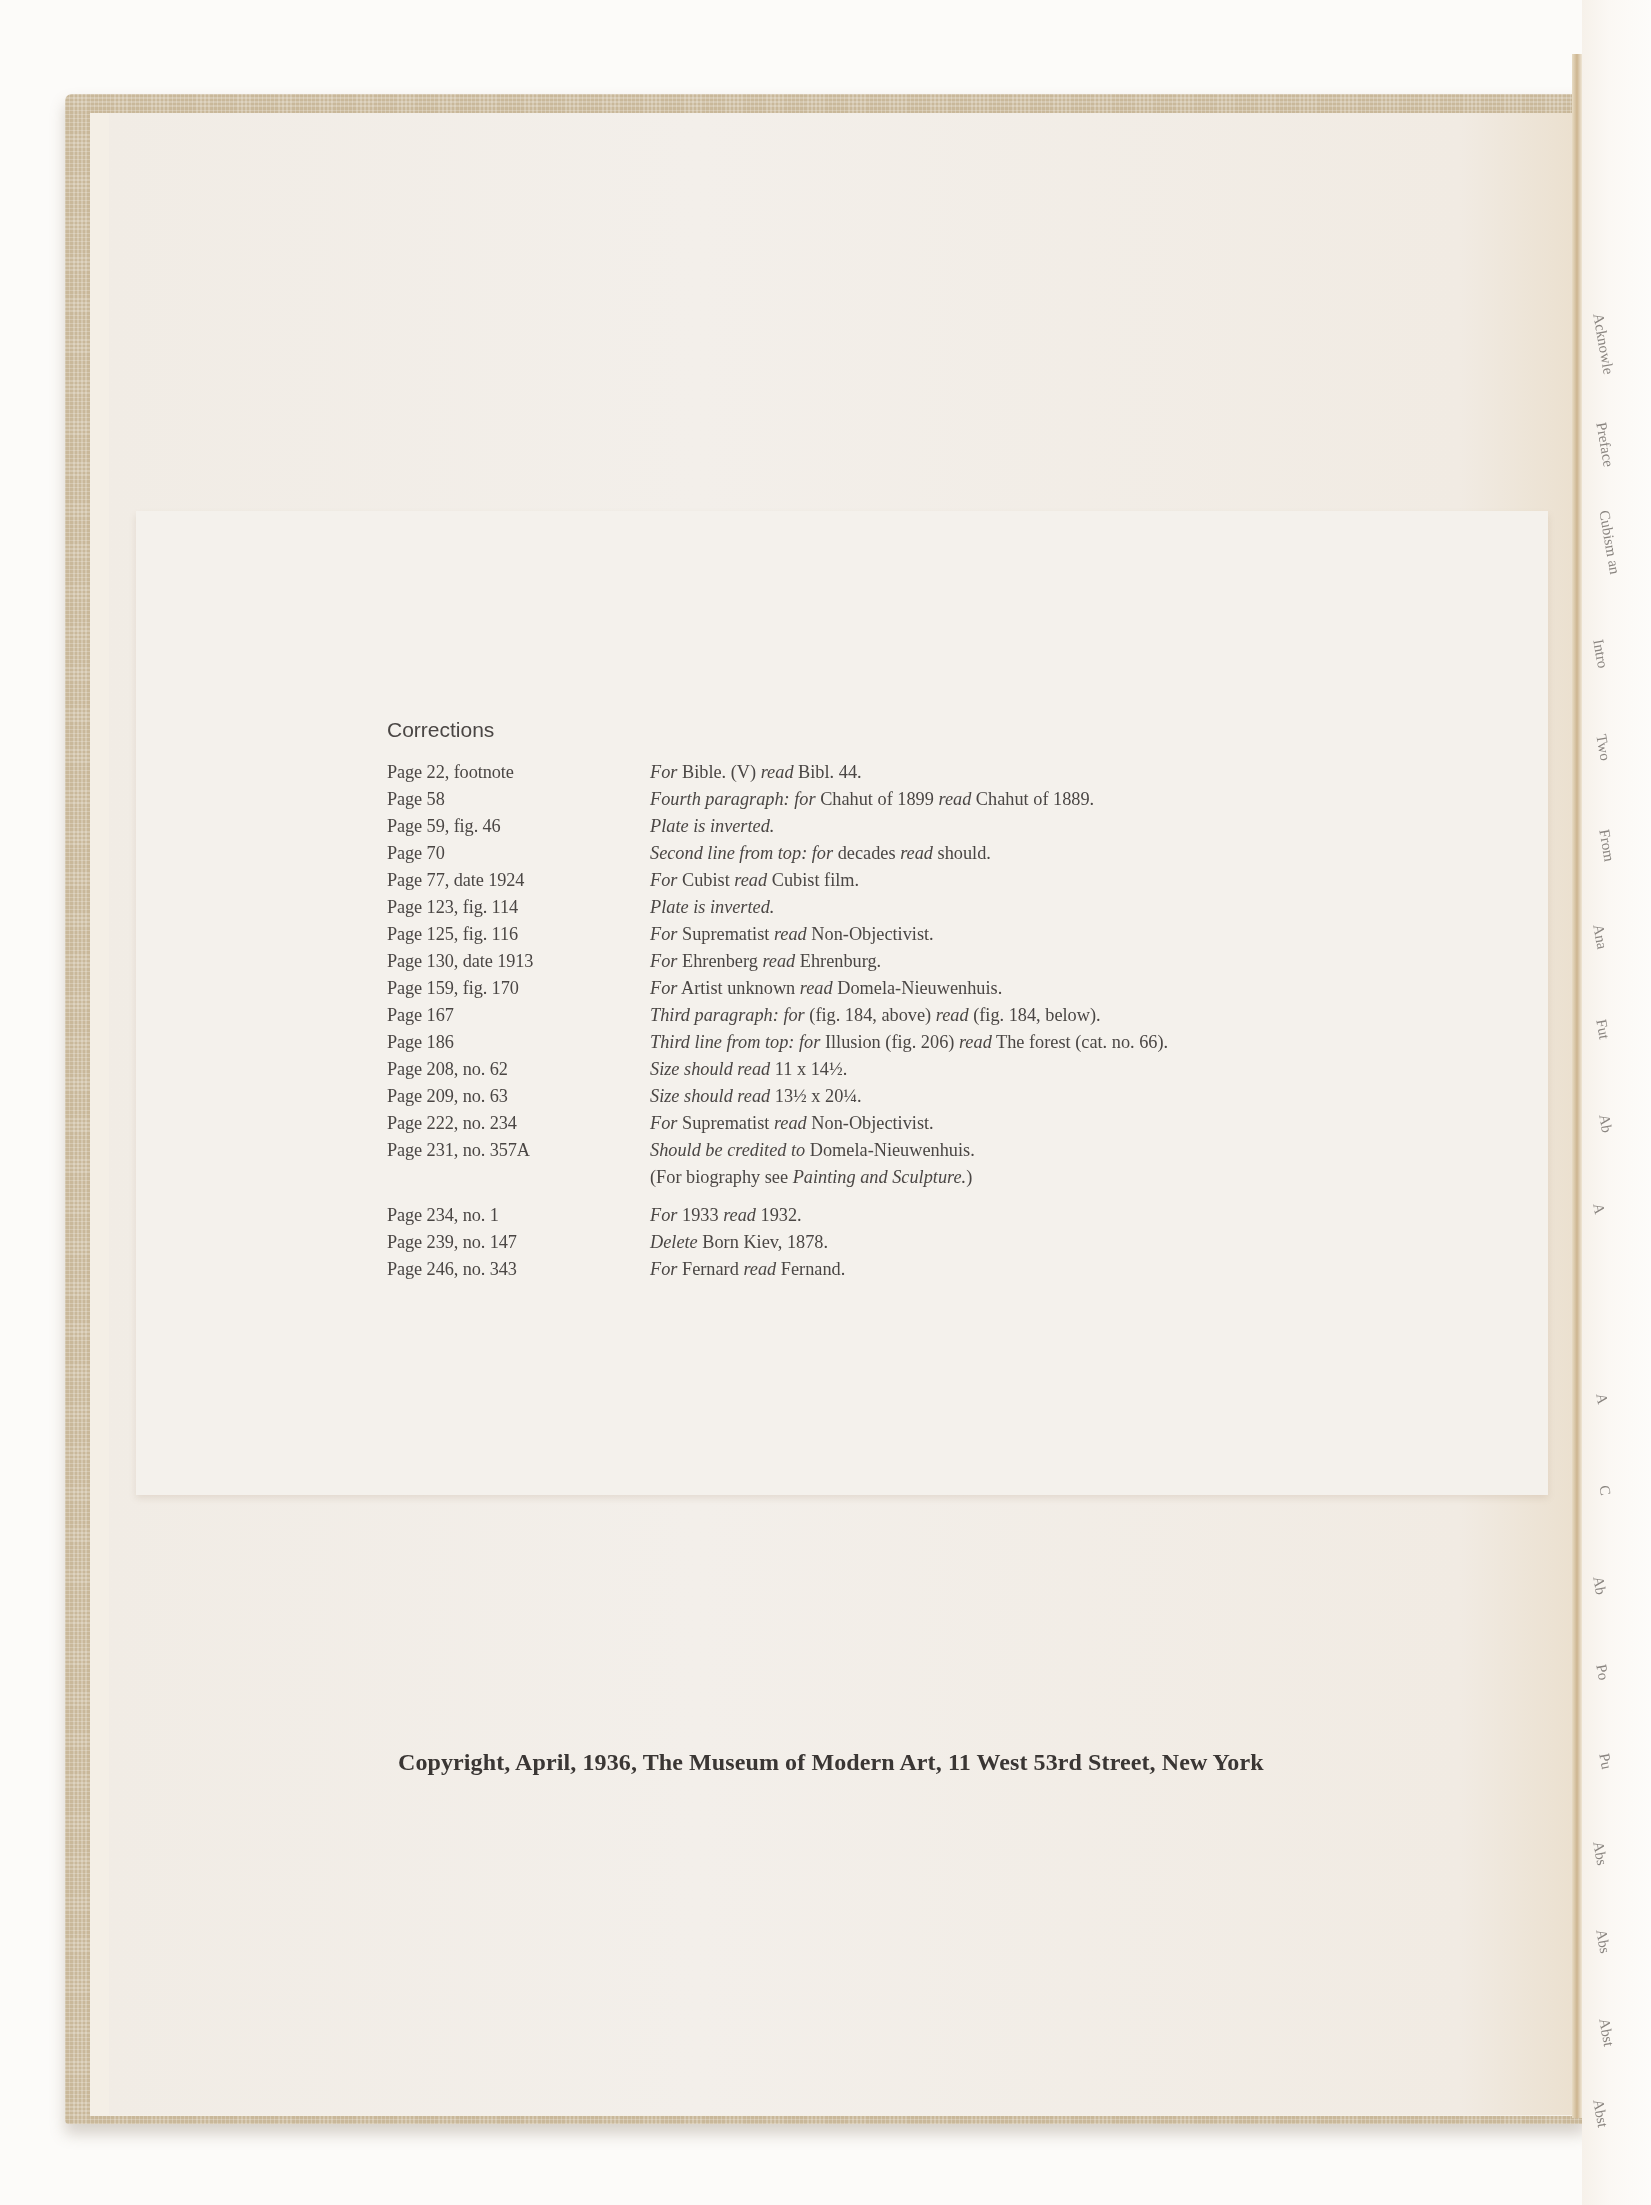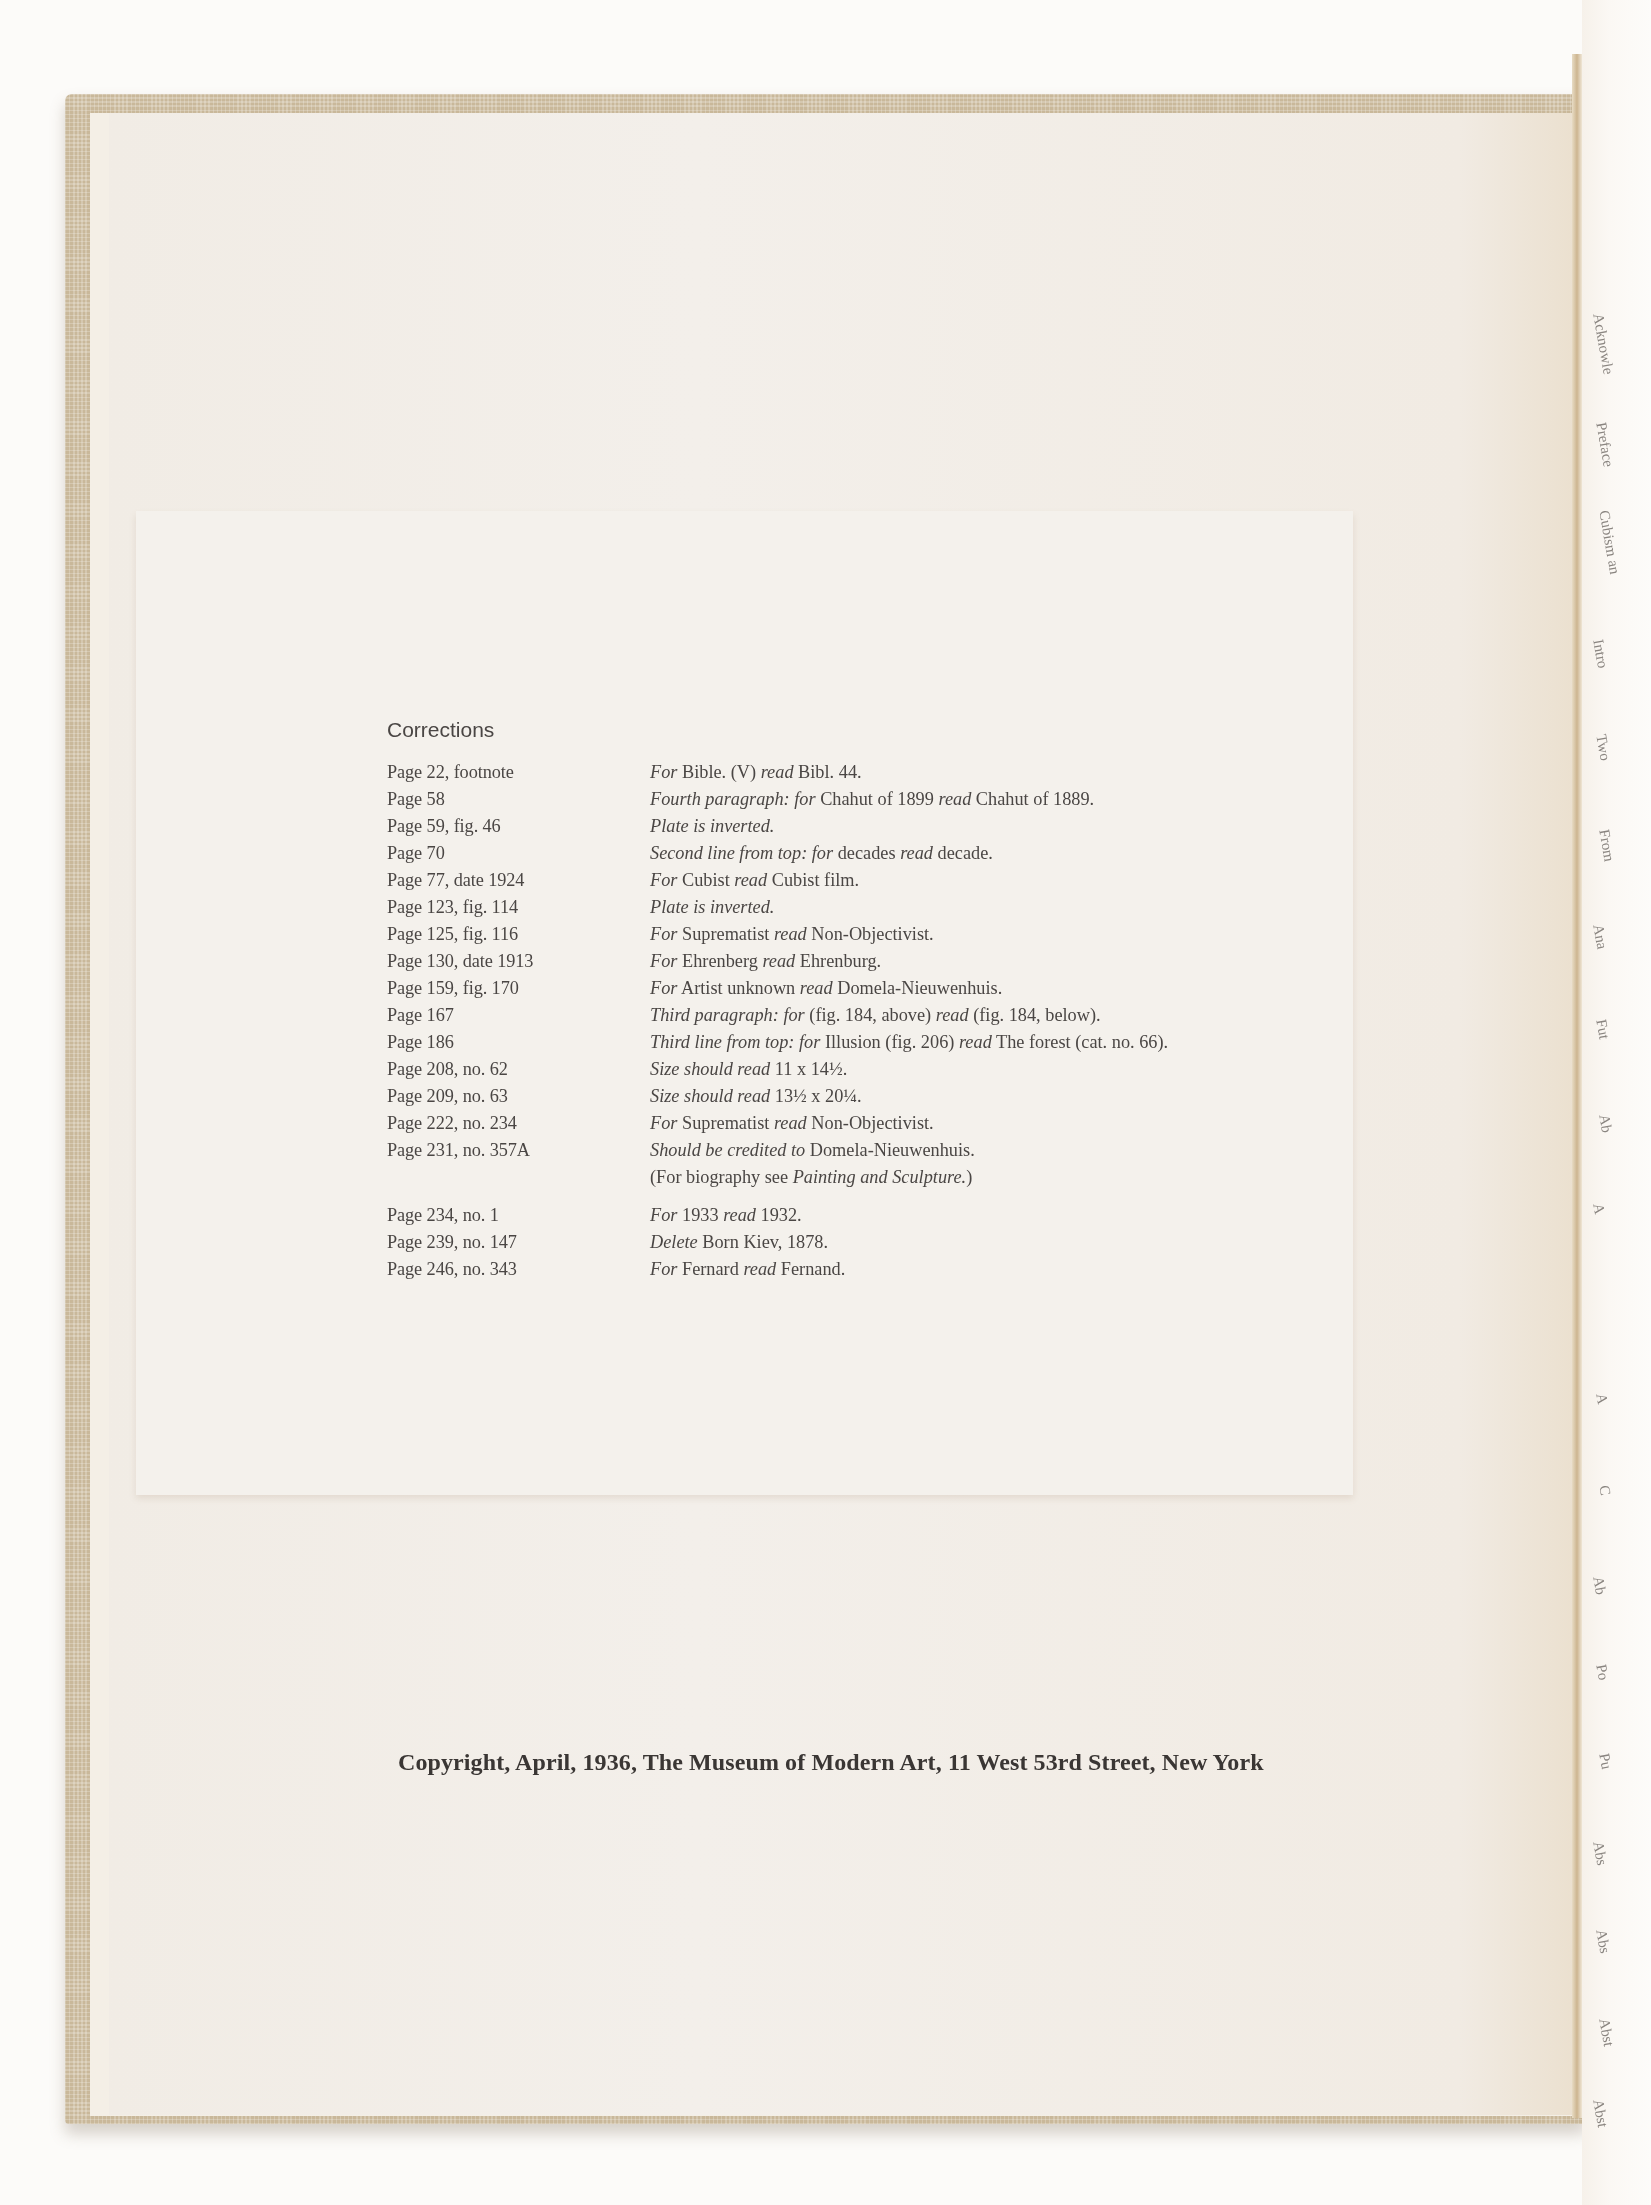--- a/index.html
+++ b/index.html
@@ -38,21 +38,21 @@
     background: linear-gradient(90deg, #f6f1ea, #fbf8f4 40%, #fdfcfa);
     transform-origin: left top;
   }
   .facing-item {
     position: absolute; left: 9.5px; font-size: 15px; color: #8a8580;
     white-space: nowrap; transform: rotate(72deg); transform-origin: left top;
     font-family: "Liberation Serif", serif;
   }
   
   .slip {
-    position: absolute; left: 136px; top: 511px; width: 1217px; height: 984px;
+    position: absolute; left: 136px; top: 511px; width: 1412px; height: 984px;
     background: #f4f1ec;
     box-shadow: 0 4.1px 6.8px rgba(160,130,100,0.18);
   }
   .slip-title {
     position: absolute; left: 251px; top: 207px;
     font-family: "Liberation Sans", sans-serif; font-size: 21px; color: #4a4644;
   }
   .rows { position: absolute; left: 251px; top: 251px; }
   .row { position: relative; height: 27px; font-size: 18.3px; color: #4a4644; }
   .row .ref { position: absolute; left: 0; white-space: nowrap; letter-spacing: -0.1px; font-family: Liberation Serif, serif; }
@@ -85,21 +85,21 @@
       <div class="row">
         <span class="ref">Page  58</span>
         <span class="text"><i>Fourth paragraph: for</i><span> Chahut of 1899 </span><i>read</i><span> Chahut of 1889.</span></span>
       </div>
       <div class="row">
         <span class="ref">Page  59, fig. 46</span>
         <span class="text"><i>Plate is inverted.</i></span>
       </div>
       <div class="row">
         <span class="ref">Page  70</span>
-        <span class="text"><i>Second line from top: for</i><span> decades </span><i>read</i><span> decade.</span></span>
+        <span class="text"><i>Second line from top: for</i><span> decades </span><i>read</i><span> should.</span></span>
       </div>
       <div class="row">
         <span class="ref">Page  77, date 1924</span>
         <span class="text"><i>For</i><span> Cubist </span><i>read</i><span> Cubist film.</span></span>
       </div>
       <div class="row">
         <span class="ref">Page 123, fig. 114</span>
         <span class="text"><i>Plate is inverted.</i></span>
       </div>
       <div class="row">

